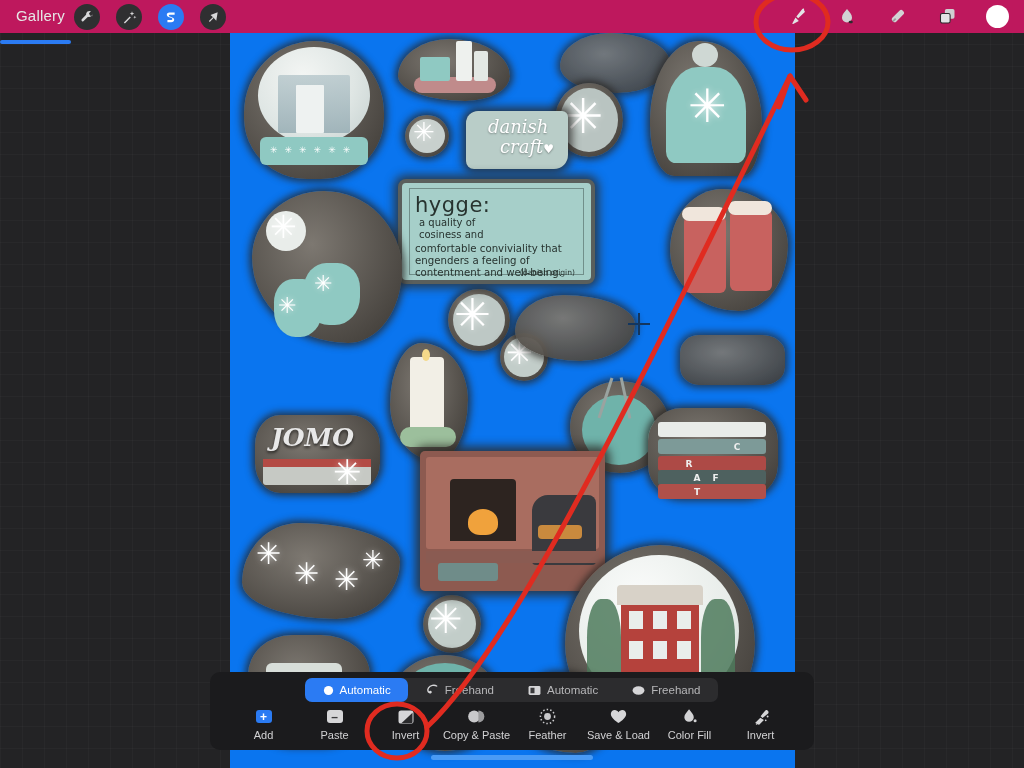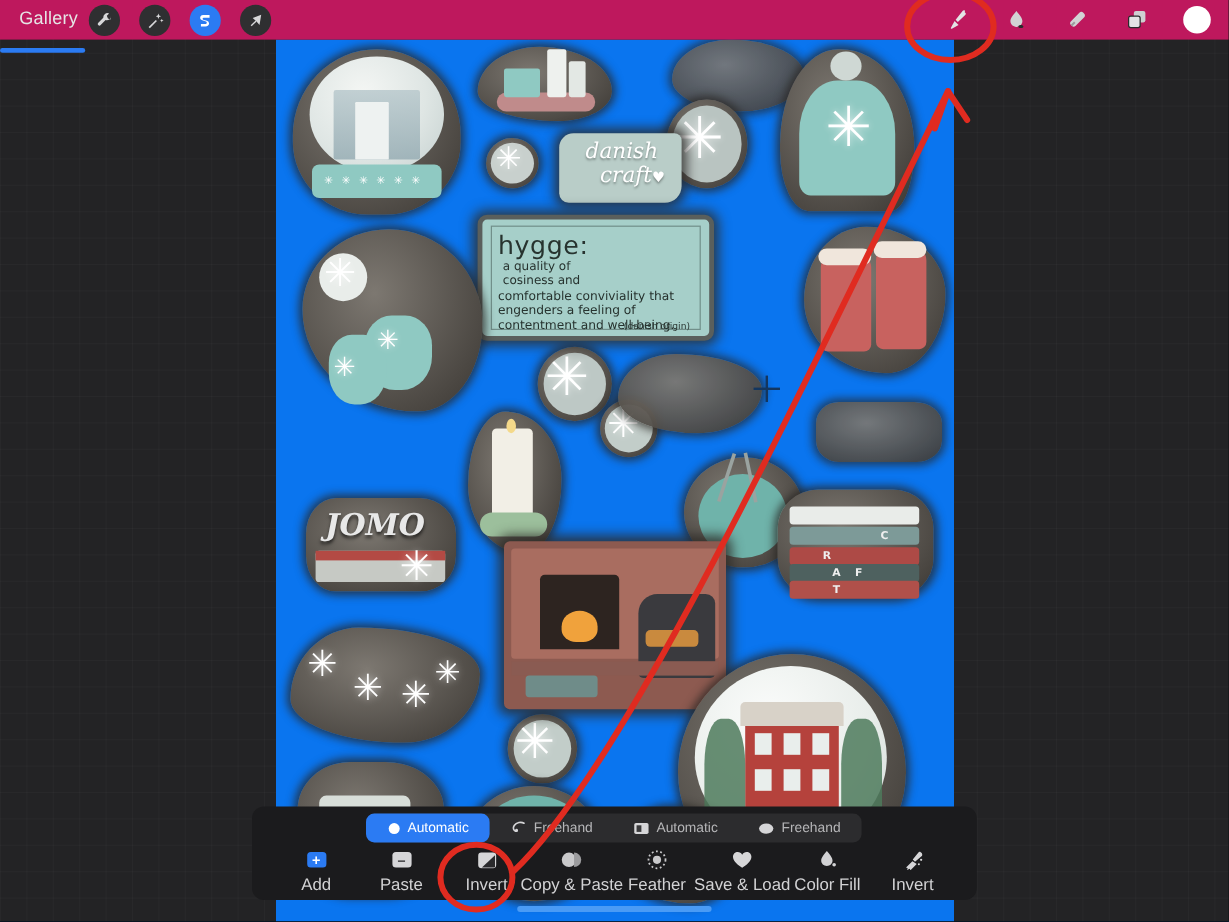--- a/index.html
+++ b/index.html
@@ -171,21 +171,21 @@
   #actions {
     position:absolute; left:0; top:36px; width:604px; height:42px;
     display:flex; align-items:flex-start; justify-content:space-around;
     padding:0 18px;
   }
   .act {
     width:64px; display:flex; flex-direction:column;
     align-items:center; gap:4px;
   }
   .act .ico { height:17px; display:flex; align-items:center; justify-content:center; }
-  .act .lbl { color:#d2d2d4; font-size:14px; white-space:nowrap; }
+  .act .lbl { color:#d2d2d4; font-size:11px; white-space:nowrap; }
   .box-ico {
     width:16px; height:13px; border-radius:3px; background:#d6d6d8;
     display:flex; align-items:center; justify-content:center;
   }
   .box-ico.blue { background:#2b7bf3; }
   .plus-g, .minus-g {
     color:#fff; font-size:12px; line-height:12px; font-weight:bold;
   }
   .minus-g { color:#3a3a3c; }
   

